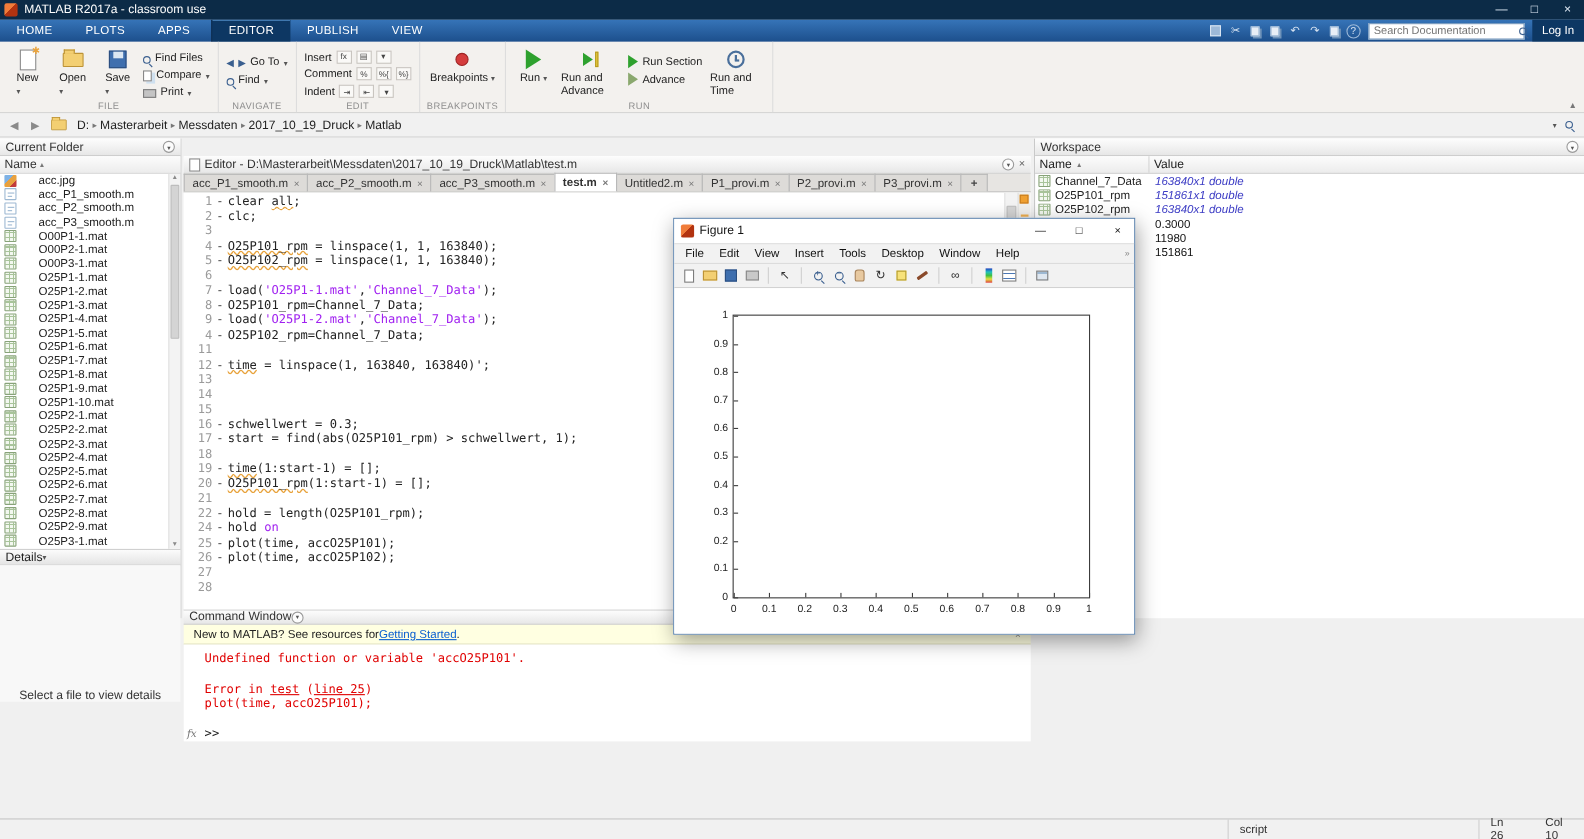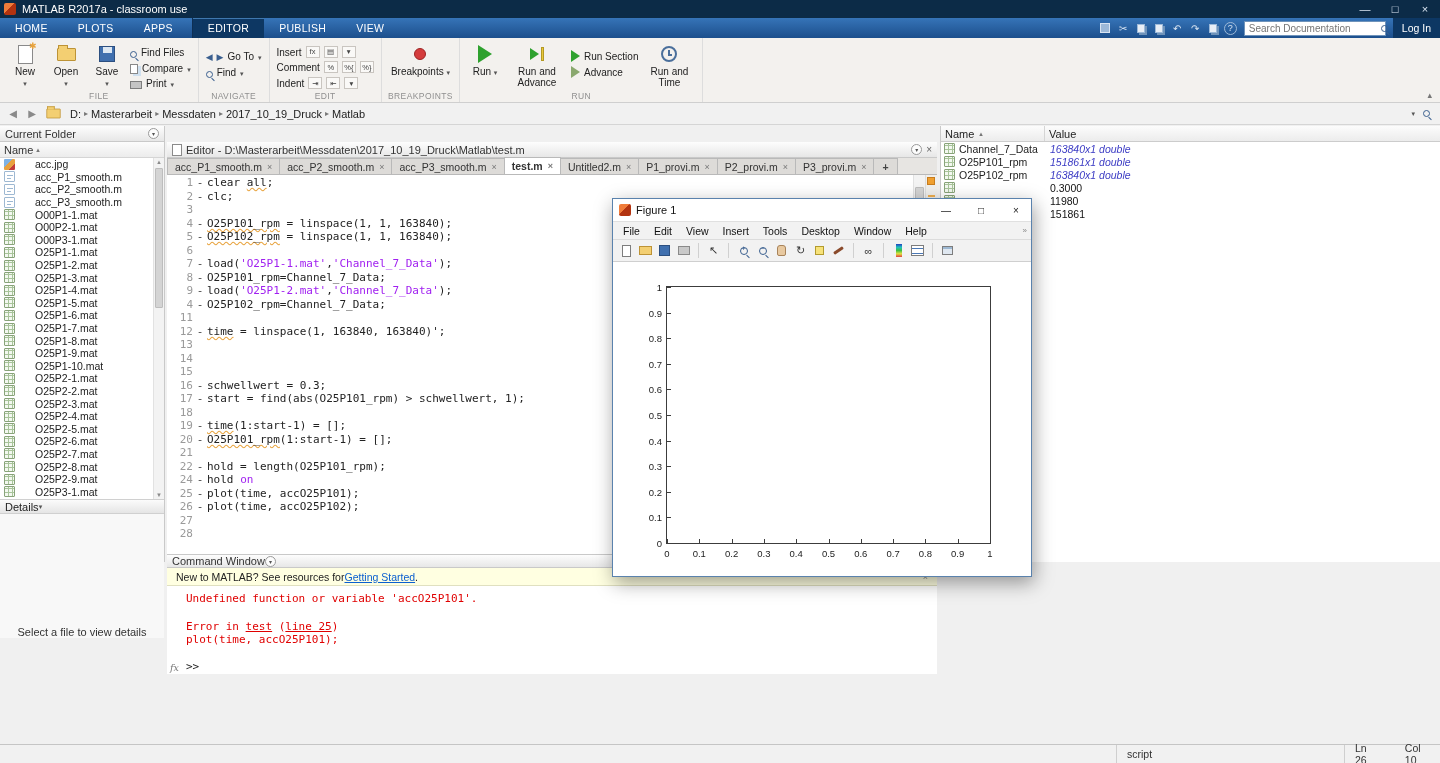--- a/index.html
+++ b/index.html
@@ -27,21 +27,21 @@
   .mag{width:7px;height:7px;border:1px solid #3a5f8f;border-radius:50%;position:relative;flex:none;display:inline-block}
   .mag::before{content:"";position:absolute;right:-3px;bottom:-3px;width:4px;height:1px;background:#3a5f8f;transform:rotate(45deg)}
   .login-btn{height:20px;background:#0d3763;color:#fff;display:flex;align-items:center;padding:0 9px;margin-left:4px;font-size:10.5px}
 
   
   .toolstrip{position:absolute;top:38px;left:0;right:0;height:65px;background:#f3f1ee;border-bottom:1px solid #cfcfcf;display:flex}
   .tgroup{position:relative;display:flex;gap:5px;padding:3px 7px 13px 7px;border-right:1px solid #ddd}
   .tglabel{position:absolute;left:0;right:0;bottom:1px;text-align:center;font-size:8.5px;color:#8f8f8f;letter-spacing:.4px}
   .bigbtn{min-width:36px;max-width:54px;display:flex;flex-direction:column;align-items:center;gap:2px;padding:2px 2px 0}
   .bigbtn .icw{height:22px;display:flex;align-items:center;justify-content:center}
-  .bigbtn .lbl{font-size:10px;color:#222;text-align:center;line-height:10.5px}
+  .bigbtn .lbl{font-size:10px;color:#222;line-height:10.5px}
   .dd{font-size:7px;color:#555}
   .smallcol{display:flex;flex-direction:column;gap:3px;padding-top:5px}
   .smallbtn{display:flex;align-items:flex-end;gap:4px;font-size:10px;color:#222;height:13px}
   .minibox{width:14px;height:12px;border:1px solid #c9c5c0;background:#faf9f7;display:inline-flex;align-items:center;justify-content:center;font-size:7.5px;color:#444}
   
   .page24{width:15px;height:19px;background:#fff;border:1px solid #8a8a8a;position:relative}
   .page24.new::after{content:"✱";position:absolute;right:-5px;top:-5px;color:#e8a33d;font-size:9px}
   .folder20{width:19px;height:13px;background:#f3cf72;border:1px solid #bd9336;position:relative;border-radius:1px}
   .folder20::before{content:"";position:absolute;top:-4px;left:0;width:8px;height:3px;background:#f3cf72;border:1px solid #bd9336;border-bottom:none}
   .disk18{width:16px;height:16px;background:#3f6fae;border:1px solid #2c4f80;position:relative}
@@ -609,20 +609,25 @@
         <div class="cw-line"><span class="t-r">Error in </span><span class="t-rl">test</span><span class="t-r"> (</span><span class="t-rl">line 25</span><span class="t-r">)</span></div>
         <div class="cw-line"><span class="t-r">plot(time, accO25P101);</span></div>
         <div class="cw-prompt">
         <span class="fx">fx</span>
         <span>&gt;&gt;</span>
       </div>
     </div>
   </div>
 
   <div class="workspace">
+    <div class="panel-header">
+      <span>Workspace</span>
+      <span class="sp"></span>
+      <span class="hdr-menu">▾</span>
+    </div>
     <div class="ws-colhdr">
       <span class="ws-cn">
           <span>Name</span>
           <span class="sort-ic">▴</span>
         </span>
       <span class="ws-cv">Value</span>
     </div>
     <div id="ws-rows">
         <div class="ws-row">
           <span class="ws-name">

